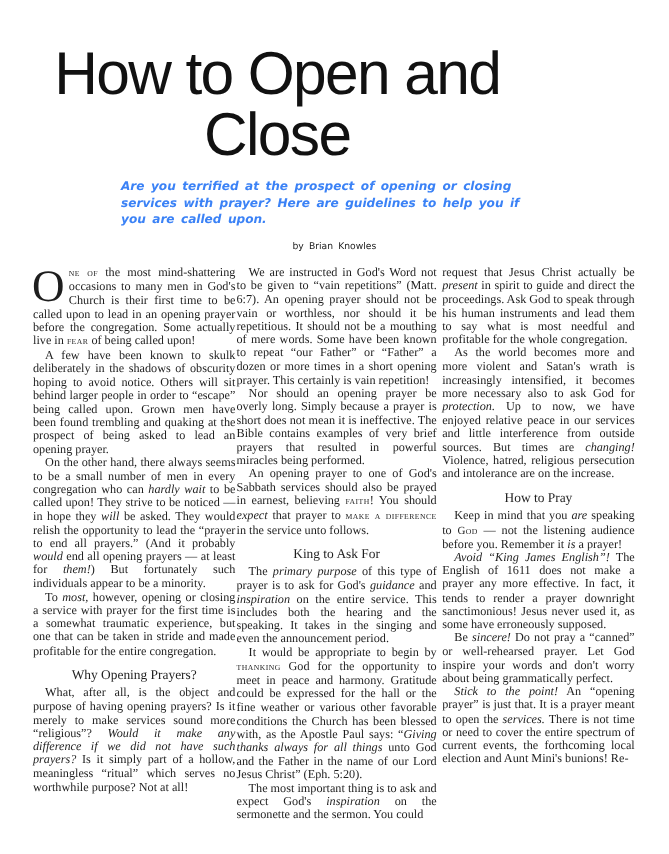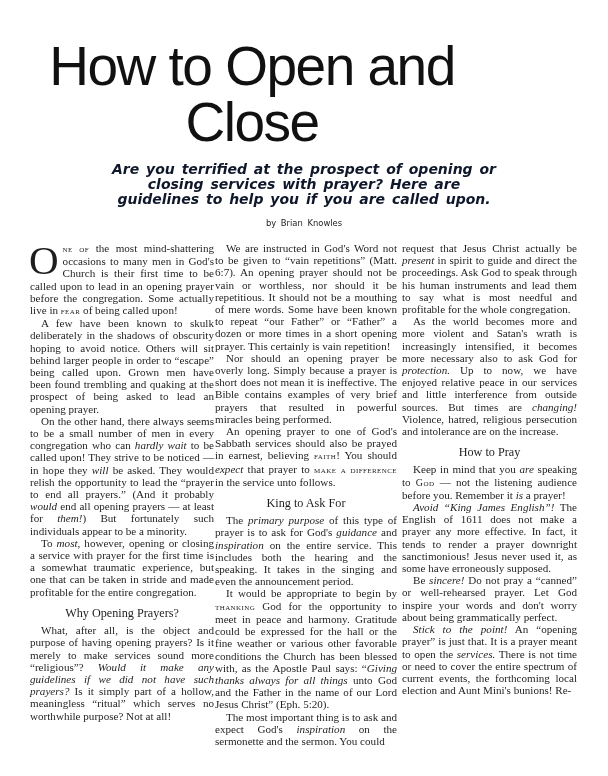--- a/index.html
+++ b/index.html
@@ -1,20 +1,20 @@
 <!DOCTYPE html>
 <html><head>
 <meta charset="utf-8">
 <style>
   html, body { margin:0; padding:0; background:#fff; }
   body { width:608px; height:776px; position:relative; overflow:hidden; color:#1a1a1a; }
   .title { position:absolute; left:0; top:38px; width:504px; text-align:center;
     font-family:"Liberation Sans", sans-serif; font-size:55px; line-height:56px; letter-spacing:-1.5px; color:#111; }
-  .deck { position:absolute; left:110px; top:162px; width:388px; text-align:center;
-    font-family:"DejaVu Sans", sans-serif; font-style:italic; font-weight:bold; font-size:14px; line-height:15px; word-spacing:2px; color:#0f172a; }
+  .deck { position:absolute; left:110px; top:162px; width:388px; text-align:left;
+    font-family:"DejaVu Sans", sans-serif; font-style:italic; font-weight:bold; font-size:11px; line-height:15px; word-spacing:2px; color:#3b82f6; }
   .byline { position:absolute; left:0; top:218px; width:608px; text-align:center;
     font-family:"DejaVu Sans", sans-serif; font-size:8.4px; color:#222; word-spacing:2px; }
   .col { position:absolute; top:242px; width:184px;
     font-family:"Liberation Serif", serif; font-size:11.1px; line-height:12.2px; text-align:justify; color:#1e1e1e; }
   .c1 { left:30px; } .c2 { left:215px; width:182px; } .c3 { left:402px; width:175px; }
   .col p { margin:0; text-indent:11px; }
   .col p.noind { text-indent:0; }
   .col h3 { margin:9px 0 5px 0; font-weight:normal; font-size:12.2px; text-align:center; }
   .sc { font-variant:small-caps; font-size:10px; letter-spacing:0.4px; }
   .dropcap { float:left; font-size:41px; line-height:33px; margin:2px 4px 0 -1px; font-family:"Liberation Serif", serif; }
@@ -30,21 +30,21 @@
 </div>
 <div class="deck">Are you terrified at the prospect of opening or closing services with prayer? Here are guidelines to help you if you are called upon.</div>
 <div class="byline">by Brian Knowles</div>
 
 <div class="col c1">
   <p class="noind"><span class="dropcap">O</span><span class="sc">ne of</span><span> the most mind-shattering occasions to many men in God's Church is their first time to be called upon to lead in an opening prayer before the congregation. Some actually live in </span><span class="sc">fear</span><span> of being called upon!</span></p>
   <p>A few have been known to skulk deliberately in the shadows of obscurity hoping to avoid notice. Others will sit behind larger people in order to “escape” being called upon. Grown men have been found trembling and quaking at the prospect of being asked to lead an opening prayer.</p>
   <p><span>On the other hand, there always seems to be a small number of men in every congregation who can </span><em>hardly wait</em><span> to be called upon! They strive to be noticed — in hope they </span><em>will</em><span> be asked. They would relish the opportunity to lead the “prayer to end all prayers.” (And it probably </span><em>would</em><span> end all opening prayers — at least for </span><em>them!</em><span>) But fortunately such individuals appear to be a minority.</span></p>
   <p><span>To </span><em>most,</em><span> however, opening or closing a service with prayer for the first time is a somewhat traumatic experience, but one that can be taken in stride and made profitable for the entire congregation.</span></p>
   <h3>Why Opening Prayers?</h3>
-  <p><span>What, after all, is the object and purpose of having opening prayers? Is it merely to make services sound more “religious”? </span><em>Would it make any guidelines if we did not have such prayers?</em><span> Is it simply part of a hollow, meaningless “ritual” which serves no worthwhile purpose? Not at all!</span></p>
+  <p><span>What, after all, is the object and purpose of having opening prayers? Is it merely to make services sound more “religious”? </span><em>Would it make any difference if we did not have such prayers?</em><span> Is it simply part of a hollow, meaningless “ritual” which serves no worthwhile purpose? Not at all!</span></p>
 </div>
 
 <div class="col c2">
   <p>We are instructed in God's Word not to be given to “vain repetitions” (Matt. 6:7). An opening prayer should not be vain or worthless, nor should it be repetitious. It should not be a mouthing of mere words. Some have been known to repeat “our Father” or “Father” a dozen or more times in a short opening prayer. This certainly is vain repetition!</p>
   <p>Nor should an opening prayer be overly long. Simply because a prayer is short does not mean it is ineffective. The Bible contains examples of very brief prayers that resulted in powerful miracles being performed.</p>
   <p><span>An opening prayer to one of God's Sabbath services should also be prayed in earnest, believing </span><span class="sc">faith</span><span>! You should </span><em>expect</em><span> that prayer to </span><span class="sc">make a difference</span><span> in the service unto follows.</span></p>
   <h3>King to Ask For</h3>
   <p><span>The </span><em>primary purpose</em><span> of this type of prayer is to ask for God's </span><em>guidance</em><span> and </span><em>inspiration</em><span> on the entire service. This includes both the hearing and the speaking. It takes in the singing and even the announcement period.</span></p>
   <p><span>It would be appropriate to begin by </span><span class="sc">thanking</span><span> God for the opportunity to meet in peace and harmony. Gratitude could be expressed for the hall or the fine weather or various other favorable conditions the Church has been blessed with, as the Apostle Paul says: “</span><em>Giving thanks always for all things</em><span> unto God and the Father in the name of our Lord Jesus Christ” (Eph. 5:20).</span></p>
   <p><span>The most important thing is to ask and expect God's </span><em>inspiration</em><span> on the sermonette and the sermon. You could</span></p>

